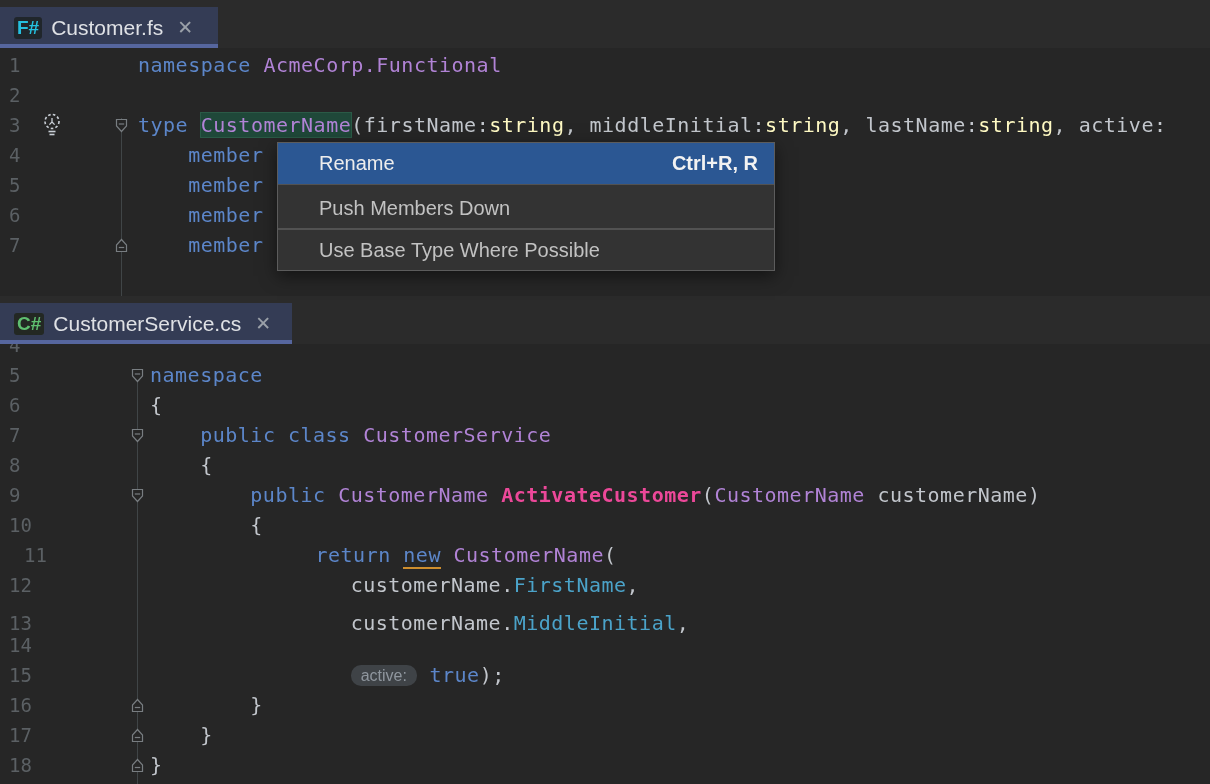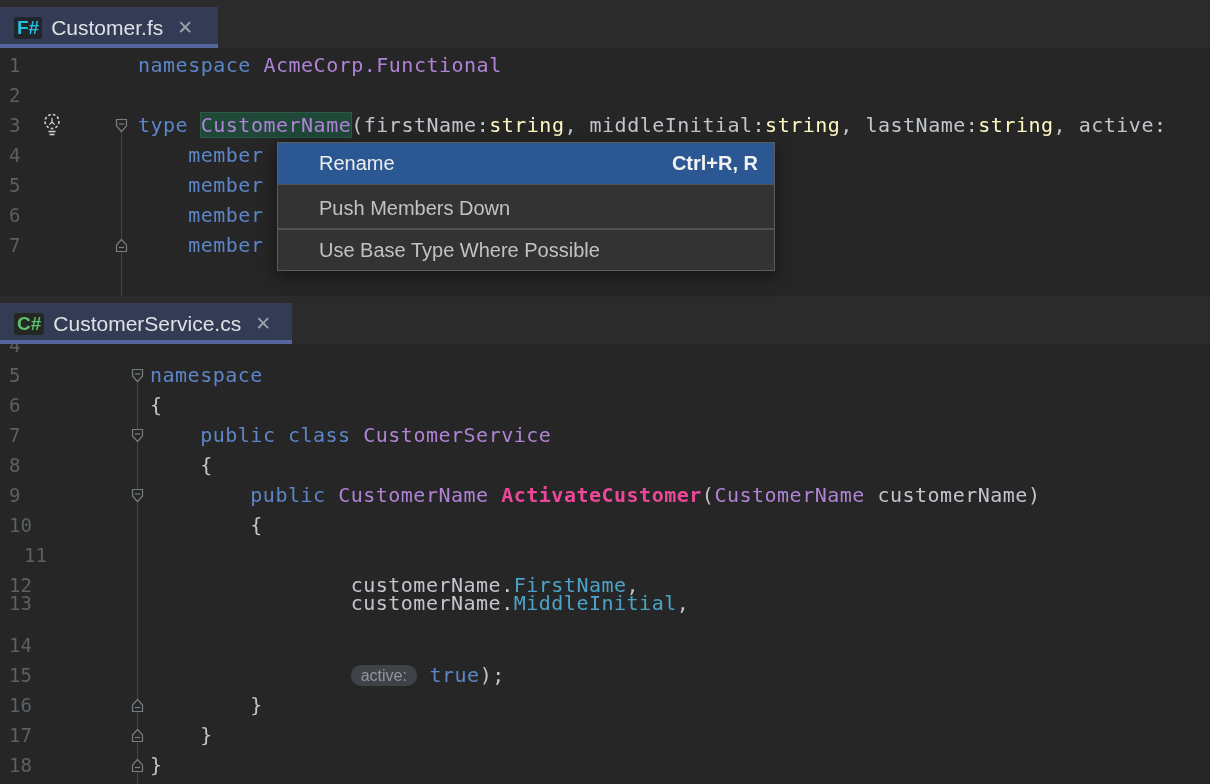--- a/index.html
+++ b/index.html
@@ -162,26 +162,27 @@
               <line x1="3.8" y1="6" x2="9.2" y2="6" stroke="#787d81" stroke-width="1.2"></line>
             </svg></span>
           <span class="code" style="left: 150px;"><span class="pln">        </span><span class="kw">public </span><span class="typ">CustomerName </span><span class="mth">ActivateCustomer</span><span class="pln">(</span><span class="typ">CustomerName</span><span class="pln"> customerName)</span></span>
         </div>
         <div class="row" style="top: 166px;">
           <span class="num">10</span>
           <span class="code" style="left: 150px;"><span class="pln">        {</span></span>
         </div>
         <div class="row" style="top: 196px; margin-left: 15px;">
           <span class="num">11</span>
+          <span class="code" style="left: 150px;"><span class="pln">            </span><span class="kw">return </span><span class="new">new</span><span class="pln"> </span><span class="typ">CustomerName</span><span class="pln">(</span></span>
         </div>
         <div class="row" style="top: 226px;">
           <span class="num">12</span>
           <span class="code" style="left: 150px;"><span class="pln">                customerName.</span><span class="prp">FirstName</span><span class="pln">,</span></span>
         </div>
-        <div class="row" style="top: 244px;">
+        <div class="row" style="top: 264px;">
           <span class="num">13</span>
           <span class="code" style="left: 150px;"><span class="pln">                customerName.</span><span class="prp">MiddleInitial</span><span class="pln">,</span></span>
         </div>
         <div class="row" style="top: 286px;">
           <span class="num">14</span>
         </div>
         <div class="row" style="top: 316px;">
           <span class="num">15</span>
           <span class="code" style="left: 150px;"><span class="pln">                </span><span class="pill">active:</span><span class="pln"> </span><span class="kw">true</span><span class="pln">);</span></span>
         </div>

